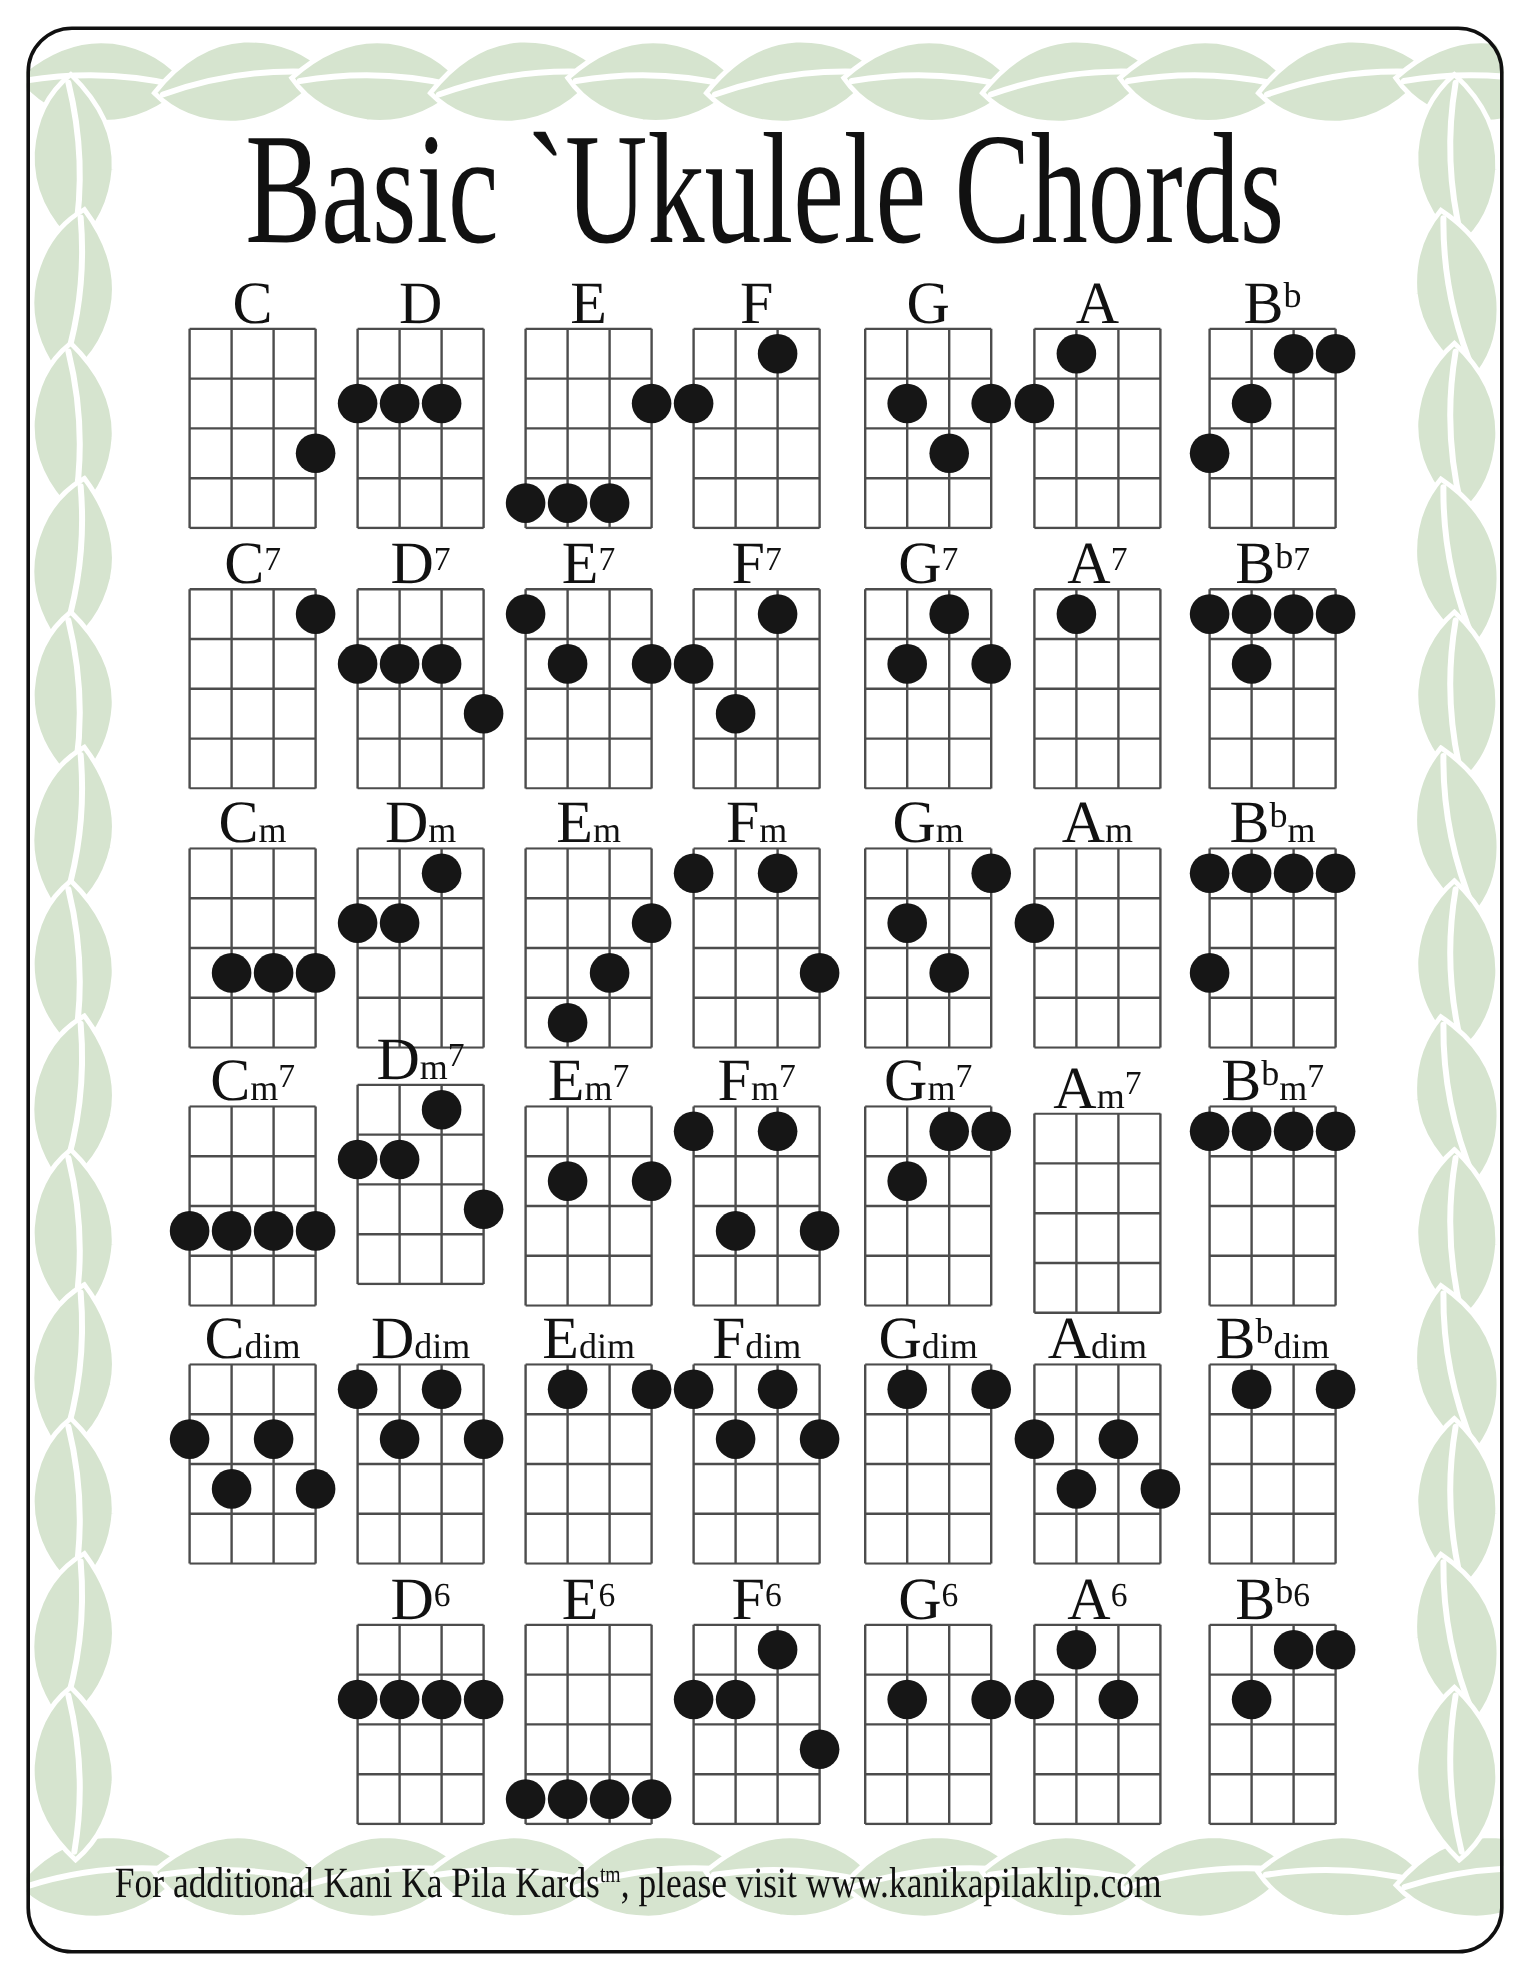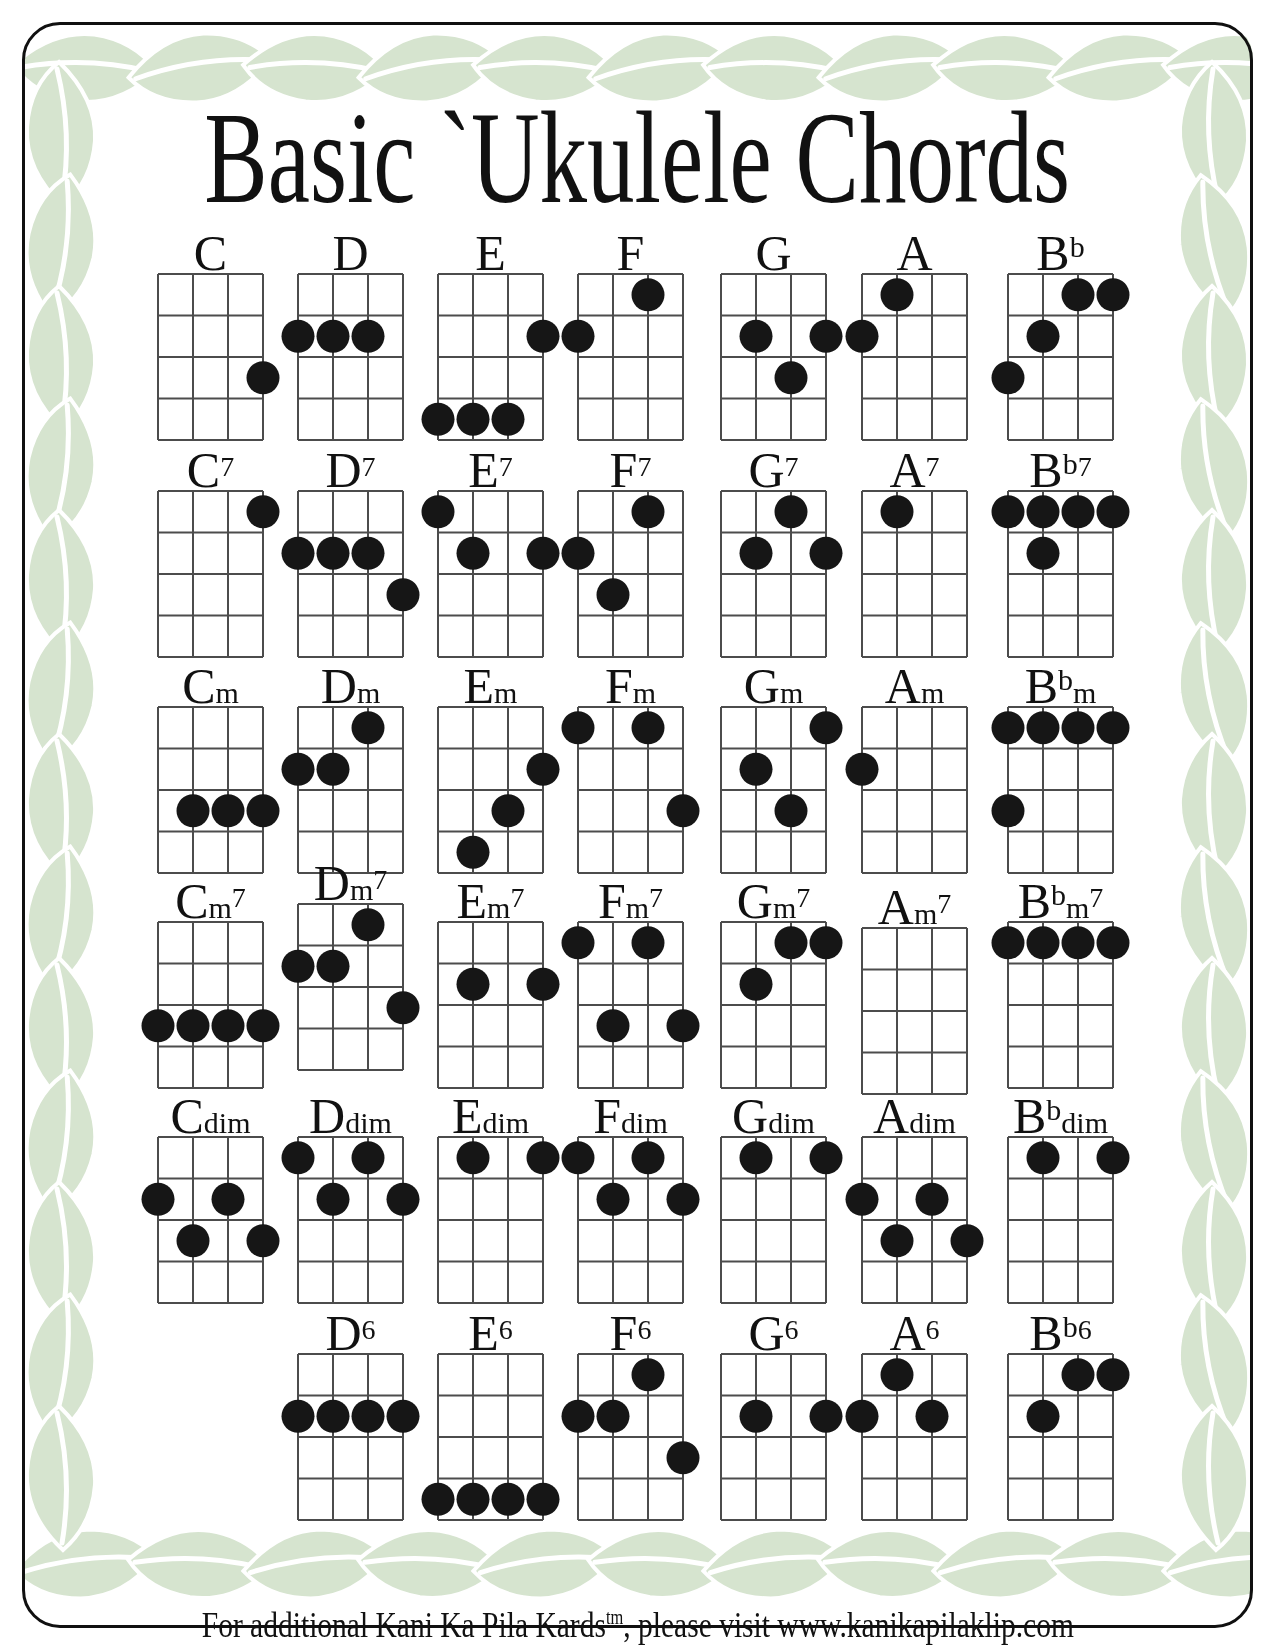--- a/index.html
+++ b/index.html
@@ -13,21 +13,21 @@
   .title{position:absolute;top:92px;left:0;width:100%;text-align:center;z-index:3;white-space:nowrap;}
   .title span{display:inline-block;font-size:132px;line-height:1.0;transform:scaleX(0.72);transform-origin:center;}
   .chord-grid{position:absolute;left:0;top:0;width:1275px;height:1650px;z-index:3;}
   .chord{position:absolute;width:141px;}
   .label{height:52px;line-height:52px;text-align:center;white-space:nowrap;}
   .label .root{font-size:50px;}
   .label .flat{font-size:30px;vertical-align:13px;}
   .label .sub{font-size:30px;vertical-align:0;}
   .label .sup{font-size:28px;vertical-align:11px;}
   .board{display:block;}
-  .footer1{position:absolute;top:1604px;left:0;width:100%;text-align:center;z-index:3;white-space:nowrap;}
+  .footer1{position:absolute;top:1548px;left:0;width:100%;text-align:left;z-index:3;white-space:nowrap;}
   .footer1 .f1{display:inline-block;font-size:36px;transform:scaleX(0.82);transform-origin:center;}
   .footer1 sup{font-size:20px;}
   .footer2{position:absolute;top:1580px;left:0;width:100%;text-align:center;z-index:3;white-space:nowrap;}
   .footer2 .f2{display:inline-block;font-size:27px;transform:scaleX(0.88);transform-origin:center;}
   .footer2 .gap{margin-left:45px;}
 </style>
 </head>
 <body>
 
 <div class="page">

